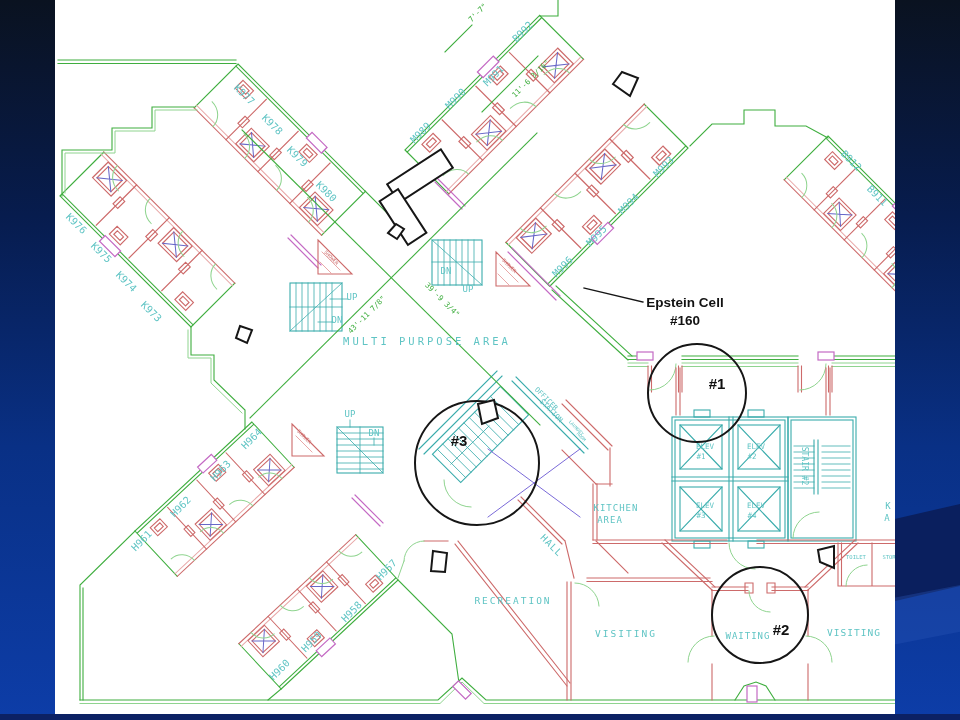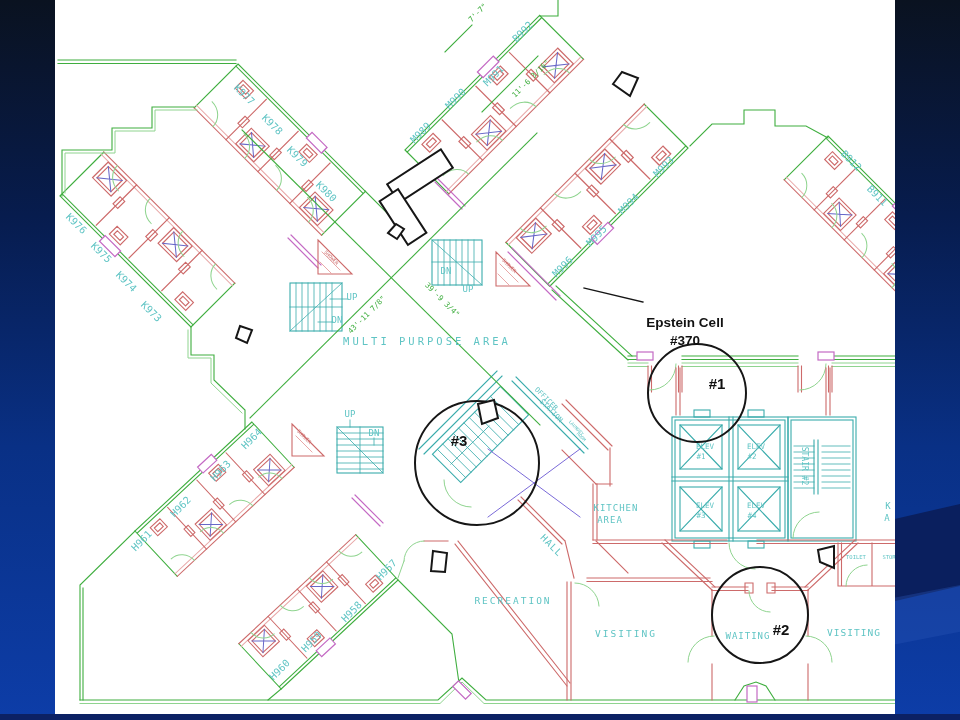--- a/index.html
+++ b/index.html
@@ -299,20 +299,20 @@
         <text x="331" y="258" text-anchor="middle" dominant-baseline="middle" fill="#cd6a6a" font-size="5" transform="rotate(45 331 258)">SHOWER</text>
         <text x="509" y="266" text-anchor="middle" dominant-baseline="middle" fill="#cd6a6a" font-size="5" transform="rotate(45 509 266)">SHOWER</text>
         <text x="304" y="437" text-anchor="middle" dominant-baseline="middle" fill="#cd6a6a" font-size="5" transform="rotate(45 304 437)">SHOWER</text>
         <text x="367" y="315" text-anchor="middle" dominant-baseline="middle" fill="#3fae3f" font-size="7.5" transform="rotate(-45 367 315)">43'-11 7/8"</text>
         <text x="442" y="300" text-anchor="middle" dominant-baseline="middle" fill="#3fae3f" font-size="7.5" transform="rotate(45 442 300)">39'-9 3/4"</text>
         <text x="478" y="13" text-anchor="middle" dominant-baseline="middle" fill="#3fae3f" font-size="7.5" transform="rotate(-45 478 13)">7'-7"</text>
         <text x="531" y="79" text-anchor="middle" dominant-baseline="middle" fill="#3fae3f" font-size="7.5" transform="rotate(-45 531 79)">11'-6 3/16"</text>
       </g>
 </svg>
 
-  <div class="anno ep" style="left:630px;top:332px;">
+  <div class="anno ep" style="left:630px;top:312px;">
     <div>Epstein Cell</div>
-    <div>#370</div>
+    <div>#160</div>
   </div>
   <div class="anno cl" style="left:662px;top:383px;">#1</div>
   <div class="anno cl" style="left:726px;top:629px;">#2</div>
   <div class="anno cl" style="left:404px;top:440px;">#3</div>
 </div>
 
 </body></html>

